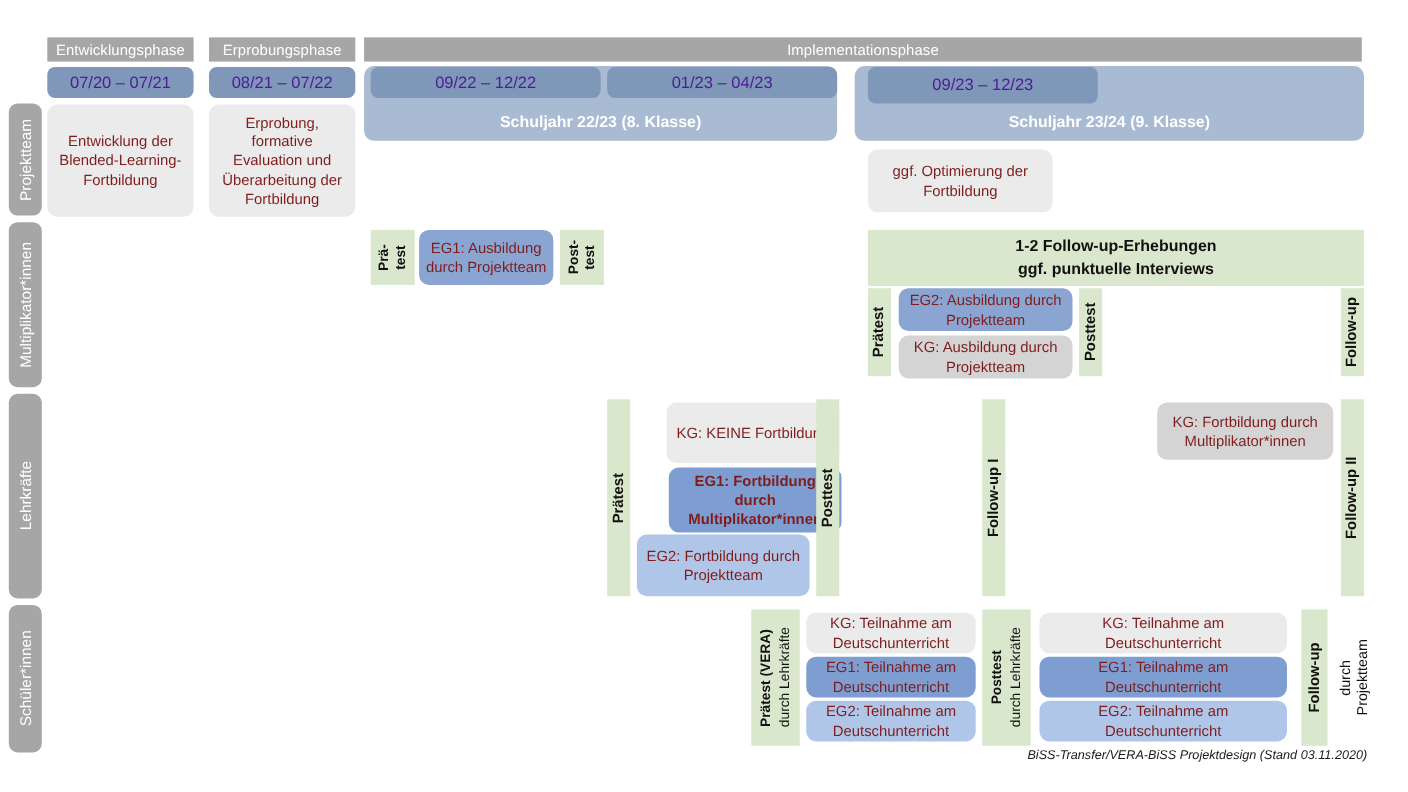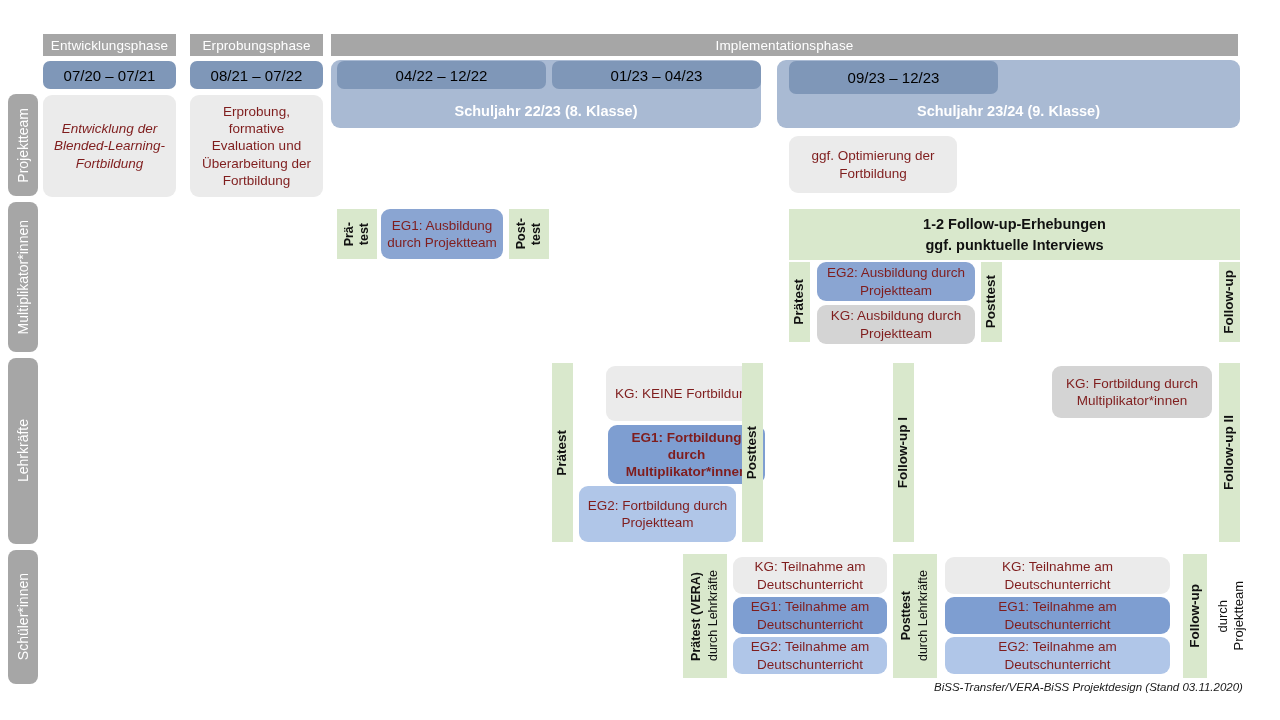--- a/index.html
+++ b/index.html
@@ -15,21 +15,21 @@
   .box{position:absolute;box-sizing:border-box;display:flex;align-items:center;justify-content:center;text-align:center;}
 
   
   .phase{
     background:#a6a6a6;color:#ffffff;
     font-size:13.5px;font-weight:400;letter-spacing:.1px;
   }
 
   
   .date{
-    background:#7f97b8;color:#000000;border-radius:7px;
+    background:#7f97b8;color:#4c1d95;border-radius:7px;
     font-size:15px;
   }
 
   
   .schuljahr{
     background:#a9bad3;color:#ffffff;border-radius:9px;
     font-size:14.5px;font-weight:bold;
     align-items:flex-end;padding-bottom:9px;
   }
 
@@ -104,21 +104,21 @@
     <span>Schuljahr 23/24 (9. Klasse)</span>
   </div>
 
   <div class="box date" style="left:43px;top:61px;width:133px;height:28px;">
     <span>07/20 – 07/21</span>
   </div>
   <div class="box date" style="left:190px;top:61px;width:133px;height:28px;">
     <span>08/21 – 07/22</span>
   </div>
   <div class="box date" style="left:337px;top:61px;width:209px;height:28px;">
-    <span>04/22 – 12/22</span>
+    <span>09/22 – 12/22</span>
   </div>
   <div class="box date" style="left:552px;top:61px;width:209px;height:28px;">
     <span>01/23 – 04/23</span>
   </div>
   <div class="box date" style="left:789px;top:61px;width:209px;height:33px;">
     <span>09/23 – 12/23</span>
   </div>
 
   <div class="box rail" style="left:8px;top:94px;width:30px;height:102px;">
     <span class="vtxt">Projektteam</span>
@@ -126,21 +126,21 @@
   <div class="box rail" style="left:8px;top:202px;width:30px;height:150px;">
     <span class="vtxt">Multiplikator*innen</span>
   </div>
   <div class="box rail" style="left:8px;top:358px;width:30px;height:186px;">
     <span class="vtxt">Lehrkräfte</span>
   </div>
   <div class="box rail" style="left:8px;top:550px;width:30px;height:134px;">
     <span class="vtxt">Schüler*innen</span>
   </div>
 
-  <div class="box card grey" style="left:43px;top:95px;width:133px;height:102px;font-style:italic;">
+  <div class="box card grey" style="left:43px;top:95px;width:133px;height:102px;">
     <span>Entwicklung der Blended-Learning-Fortbildung</span>
   </div>
   <div class="box card grey" style="left:190px;top:95px;width:133px;height:102px;">
     <span>Erprobung, formative Evaluation und Überarbeitung der Fortbildung</span>
   </div>
   <div class="box card grey" style="left:789px;top:136px;width:168px;height:57px;">
     <span>ggf. Optimierung der Fortbildung</span>
   </div>
 
   <div class="box green" style="left:337px;top:209px;width:40px;height:50px;">

